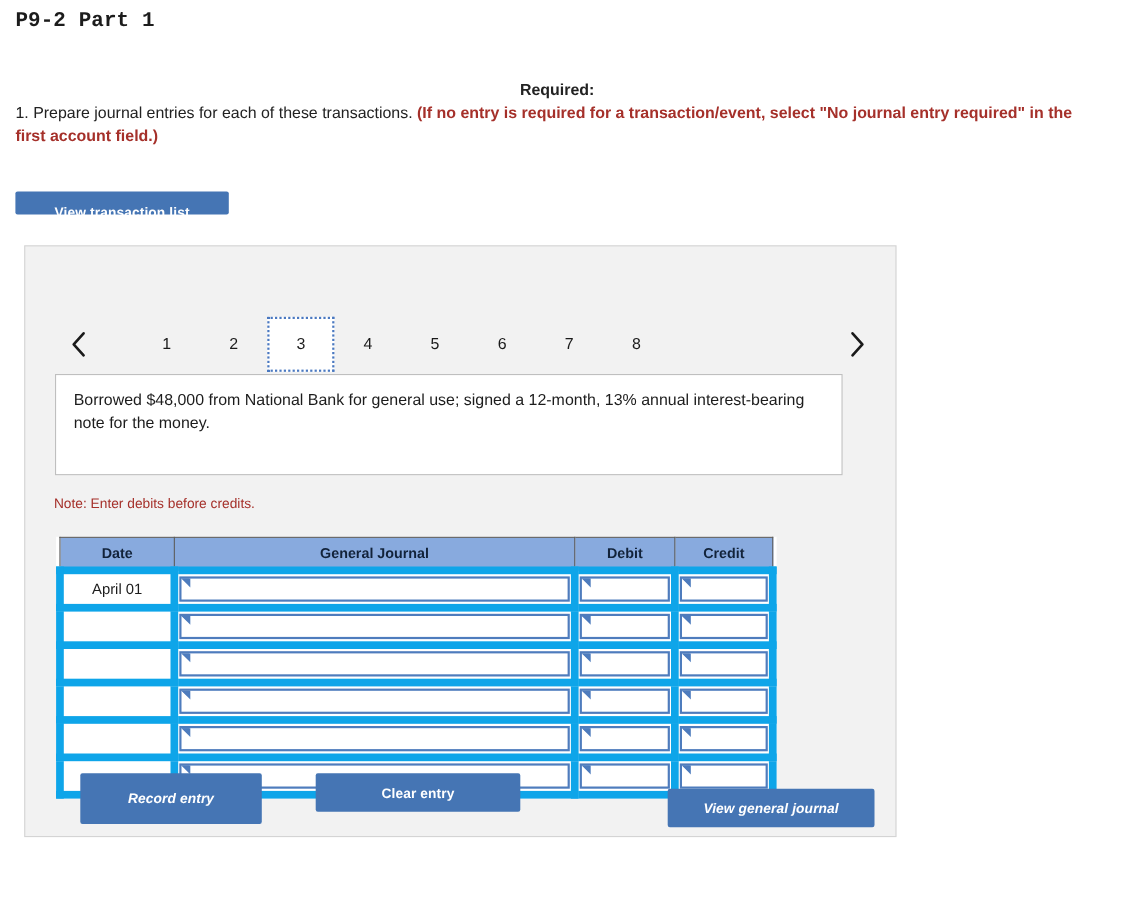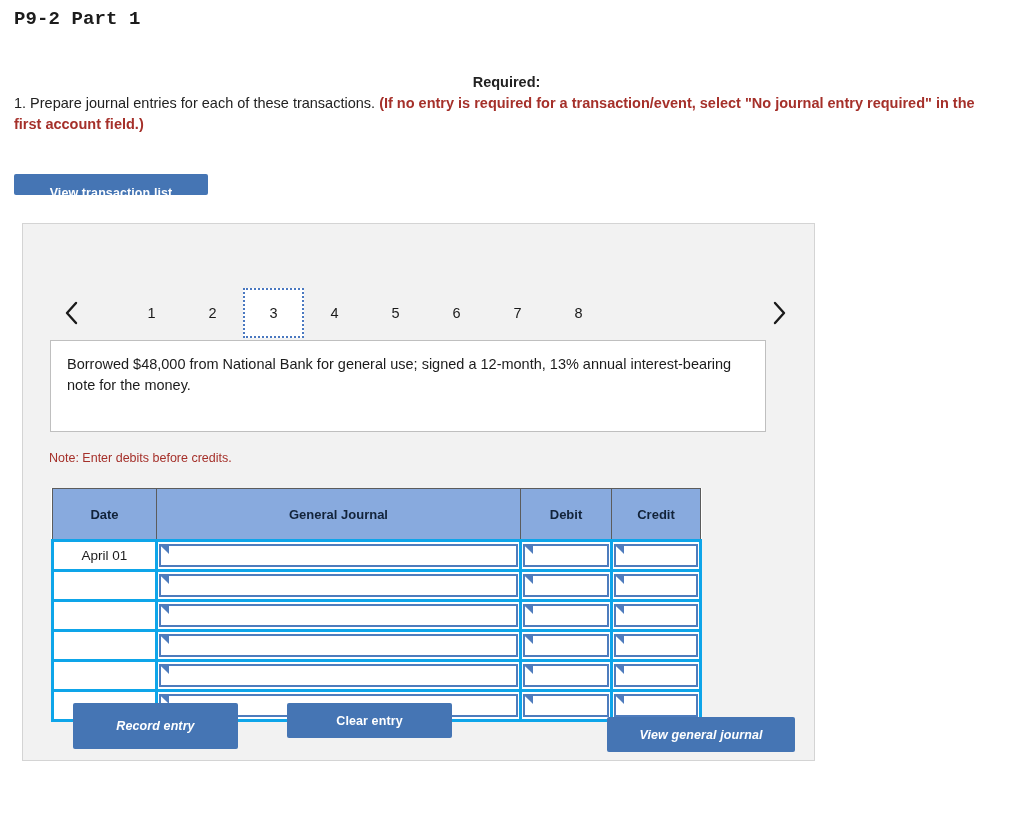--- a/index.html
+++ b/index.html
@@ -186,25 +186,25 @@
     table-layout: fixed;
     background: #ffffff;
   }
   .journal-table th {
     background: #88aade;
     border: 1px solid #5c5c5c;
     font-size: 13px;
     font-weight: bold;
     color: #12233a;
     height: 26px;
-    padding: 12px;
+    padding: 0;
     text-align: center;
   }
   .journal-table td {
-    border: 3px solid #0ea5e9;
+    border: 7px solid #0ea5e9;
     padding: 0;
     height: 27px;
     background: #ffffff;
   }
   .col-date { width: 104px; }
   .col-gj   { width: 364px; }
   .col-deb  { width: 91px; }
   .col-cre  { width: 89px; }
 
   .date-cell {
@@ -249,21 +249,21 @@
     top: 479px;
     width: 165px;
     height: 46px;
     line-height: 35px;
     font-style: italic;
   }
   .btn-clear {
     position: absolute;
     left: 264px;
     top: 479px;
-    width: 165px;
+    width: 186px;
     height: 35px;
     line-height: 35px;
   }
   .btn-viewgj {
     position: absolute;
     left: 584px;
     top: 493px;
     width: 188px;
     height: 35px;
     line-height: 35px;

